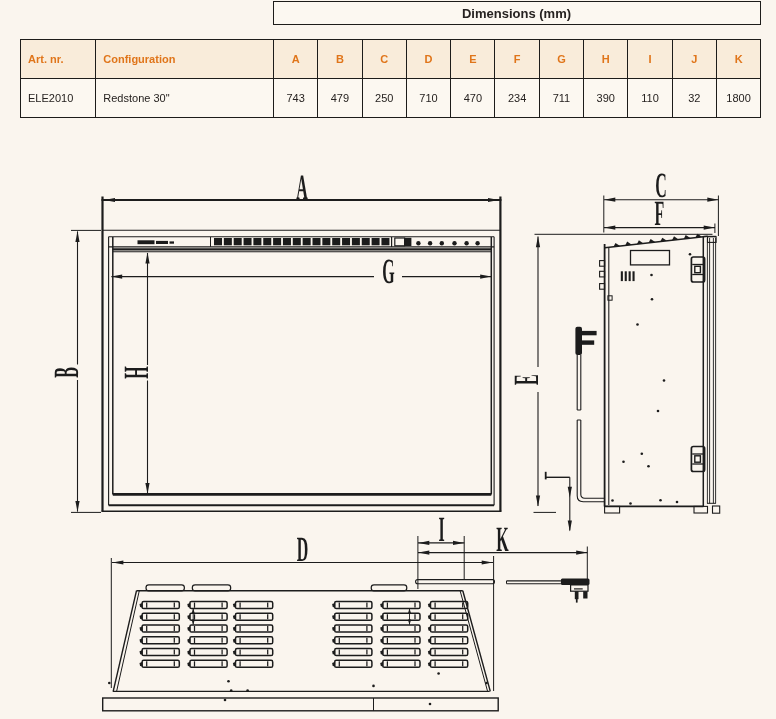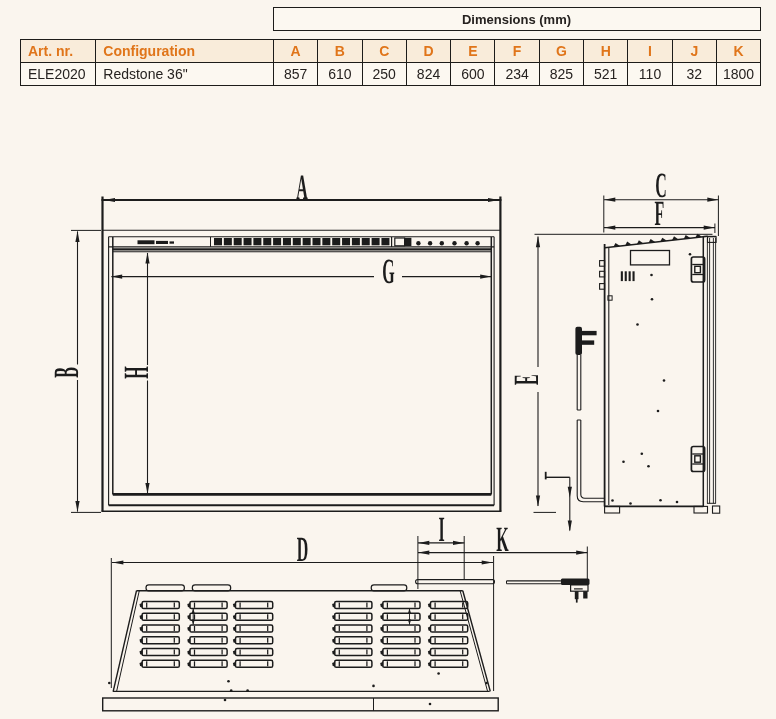--- a/index.html
+++ b/index.html
@@ -1,21 +1,21 @@
 <!DOCTYPE html>
 <html><head><meta charset="utf-8">
 <style>
 html,body{margin:0;padding:0}
 body{width:776px;height:719px;background:#faf5ee;position:relative;overflow:hidden;
  font-family:"Liberation Sans",sans-serif}
-#dims{position:absolute;left:272.5px;top:7px;width:488px;height:24px;box-sizing:border-box;
+#dims{position:absolute;left:272.5px;top:1px;width:488px;height:24px;box-sizing:border-box;
  border:1.5px solid #1d1c1a;background:#fcf8f1;font-weight:bold;font-size:13px;color:#262220;
  display:flex;align-items:center;justify-content:center}
 #tbl{position:absolute;left:20px;top:38.5px;border-collapse:collapse;table-layout:fixed}
-#tbl td{border:1.5px solid #1d1c1a;font-size:14px;color:#262220;height:21.5px;padding:0;
+#tbl td{border:1.5px solid #1d1c1a;font-size:11px;color:#262220;height:21.5px;padding:8px;
  background:#fcf8f1;overflow:hidden;white-space:nowrap}
 #tbl tr.hd td{background:#f9ecda;color:#e0751a;font-weight:bold;height:22.5px}
 #tbl td.t1,#tbl td.t2{padding-left:7px;text-align:left}
 #tbl td.n,#tbl td.hl{text-align:center}
 svg{position:absolute;left:0;top:0;filter:grayscale(1)}
 .dl{font-family:"Liberation Serif",serif;font-size:35.5px;font-weight:bold;fill:#1d1c1a;text-anchor:middle;text-rendering:geometricPrecision}
 </style></head><body>
 <div id="dims">Dimensions (mm)</div>
 <table id="tbl">
     <colgroup>
@@ -43,30 +43,30 @@
         <td class="hl">D</td>
         <td class="hl">E</td>
         <td class="hl">F</td>
         <td class="hl">G</td>
         <td class="hl">H</td>
         <td class="hl">I</td>
         <td class="hl">J</td>
         <td class="hl">K</td>
       </tr>
 <tr>
-        <td class="t1">ELE2020</td>
-        <td class="t2">Redstone 36"</td>
-        <td class="n">857</td>
-        <td class="n">610</td>
+        <td class="t1">ELE2010</td>
+        <td class="t2">Redstone 30"</td>
+        <td class="n">743</td>
+        <td class="n">479</td>
         <td class="n">250</td>
-        <td class="n">824</td>
-        <td class="n">600</td>
+        <td class="n">710</td>
+        <td class="n">470</td>
         <td class="n">234</td>
-        <td class="n">825</td>
-        <td class="n">521</td>
+        <td class="n">711</td>
+        <td class="n">390</td>
         <td class="n">110</td>
         <td class="n">32</td>
         <td class="n">1800</td>
       </tr>
 </tbody>
   </table>
 <svg width="776" height="719" viewBox="0 0 776 719">
 <line x1="102.5" y1="196.5" x2="102.5" y2="511.6" stroke="#1d1c1a" stroke-width="2.2" stroke-linecap="butt"></line>
 <line x1="500.4" y1="196.5" x2="500.4" y2="511.6" stroke="#1d1c1a" stroke-width="2.2" stroke-linecap="butt"></line>
 <line x1="101.5" y1="200" x2="501.4" y2="200" stroke="#1d1c1a" stroke-width="2.2" stroke-linecap="butt"></line>

